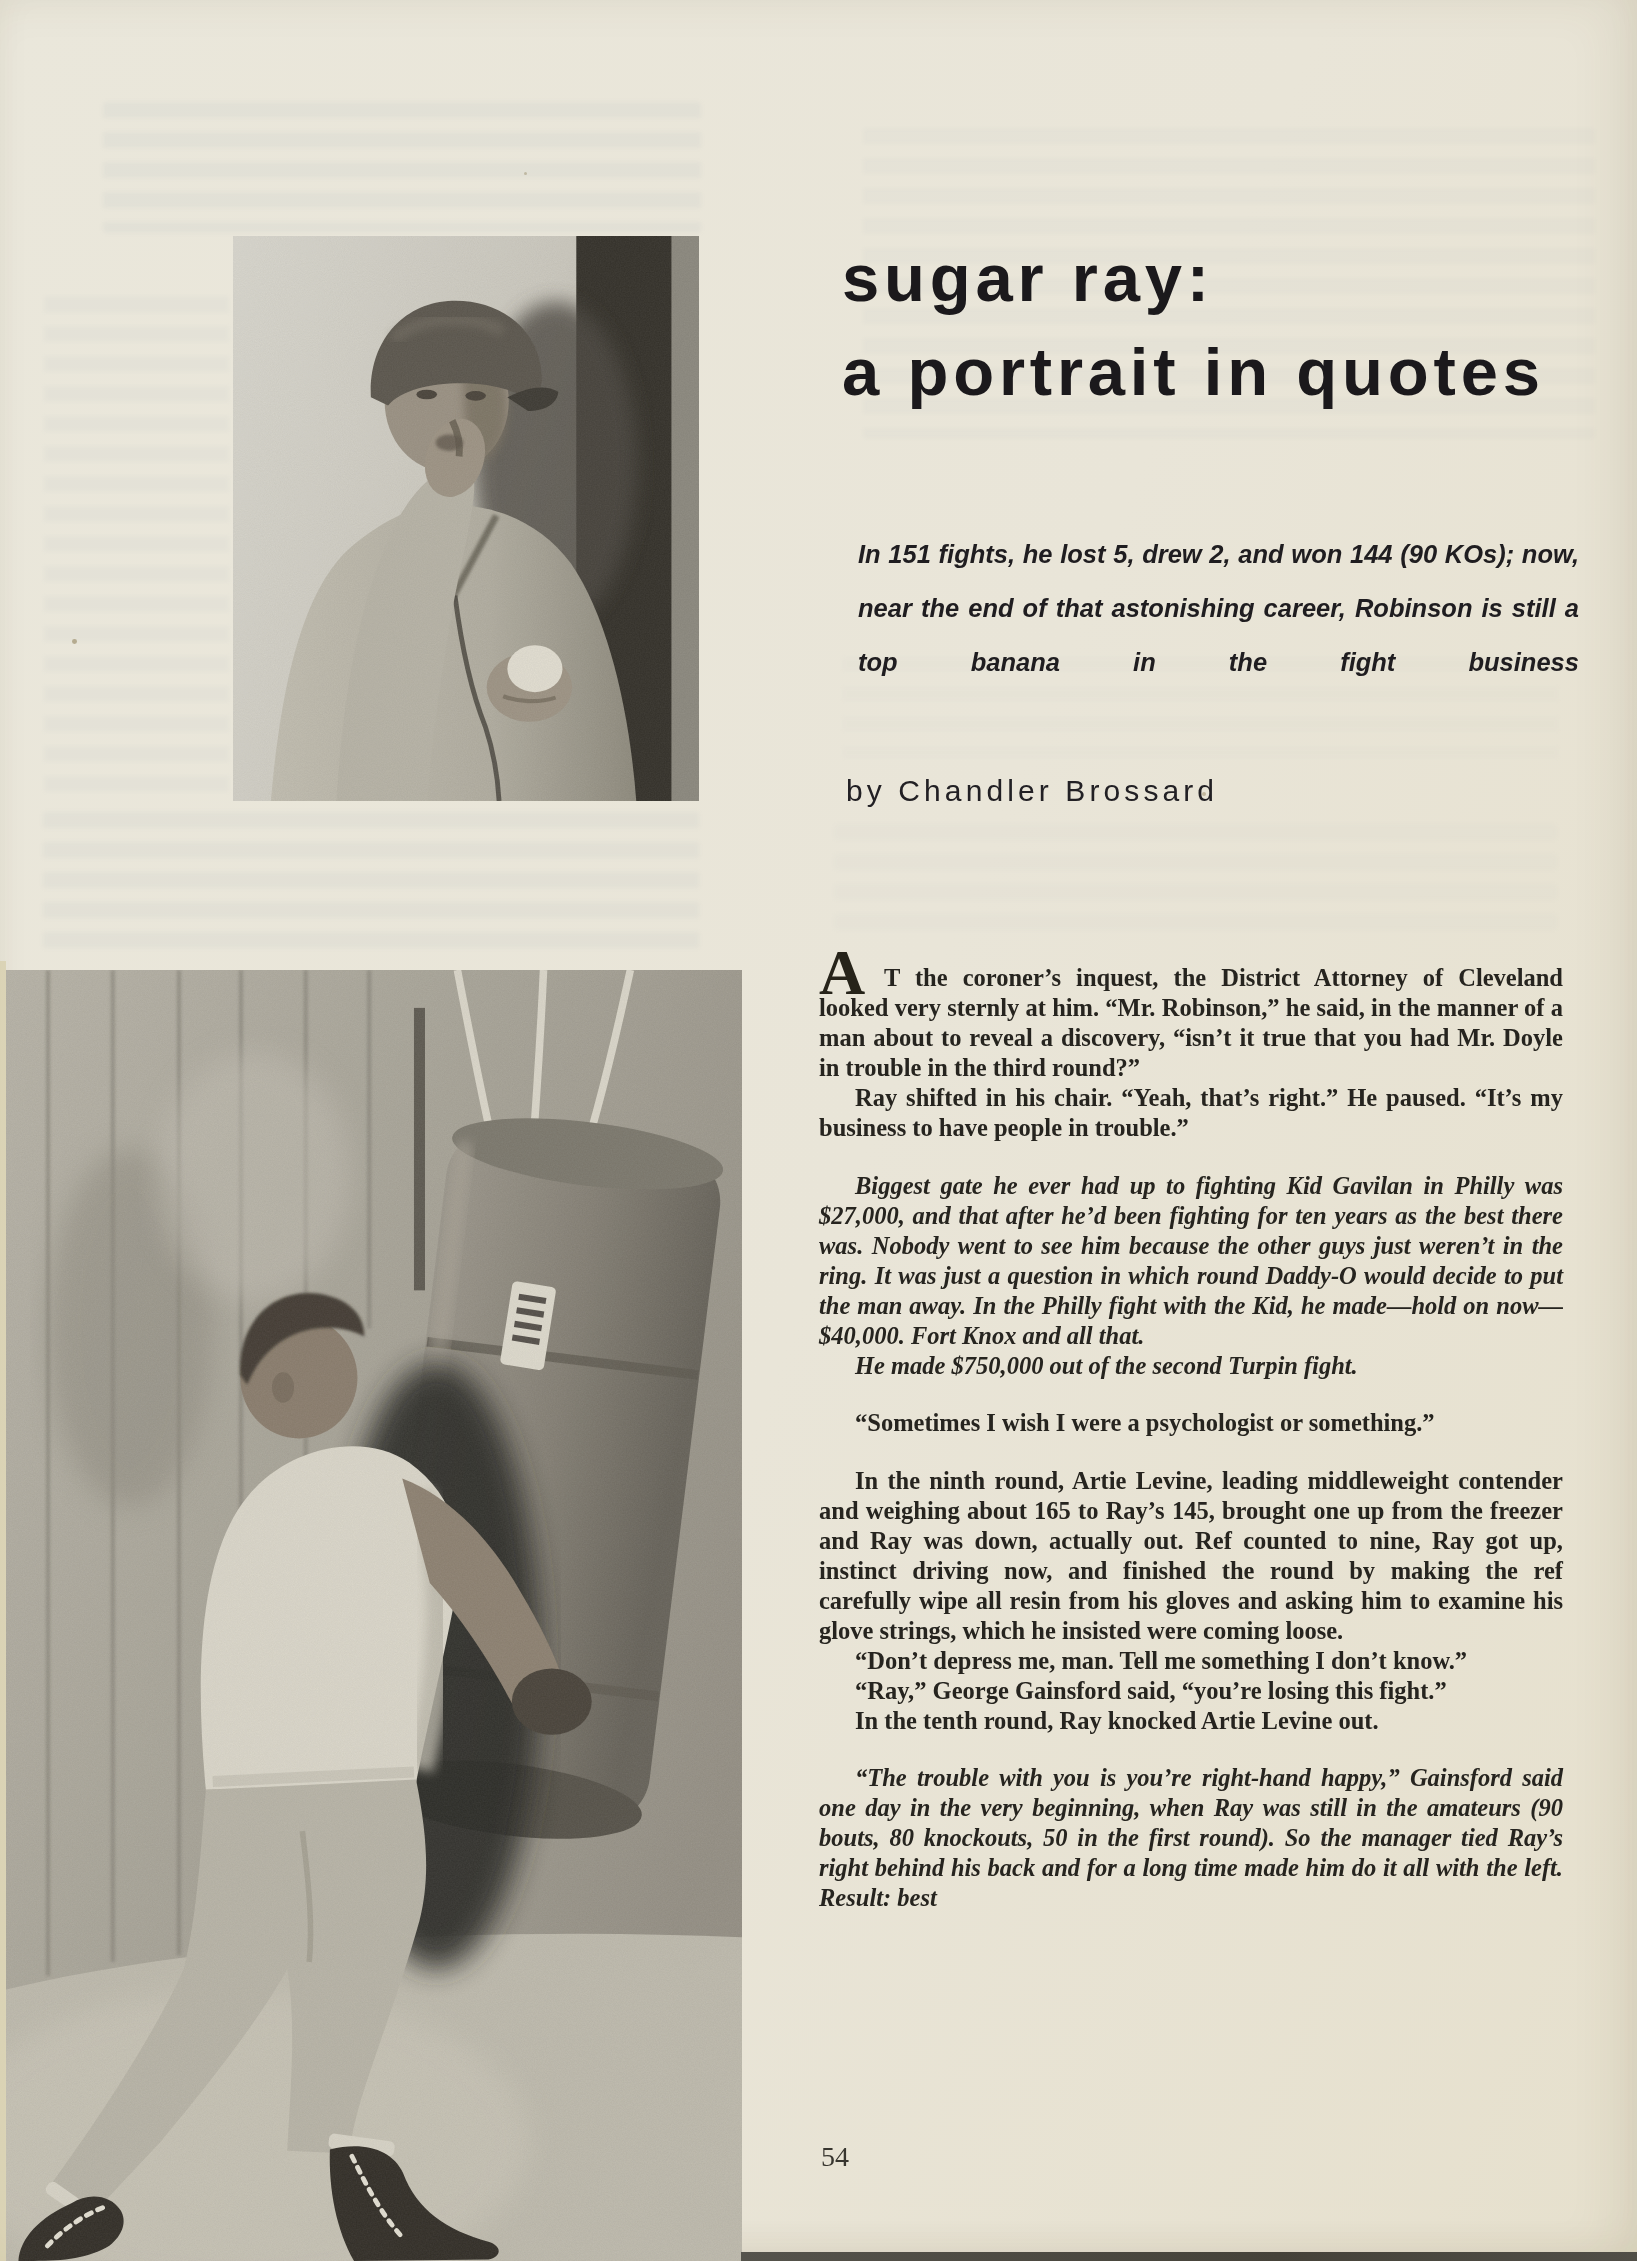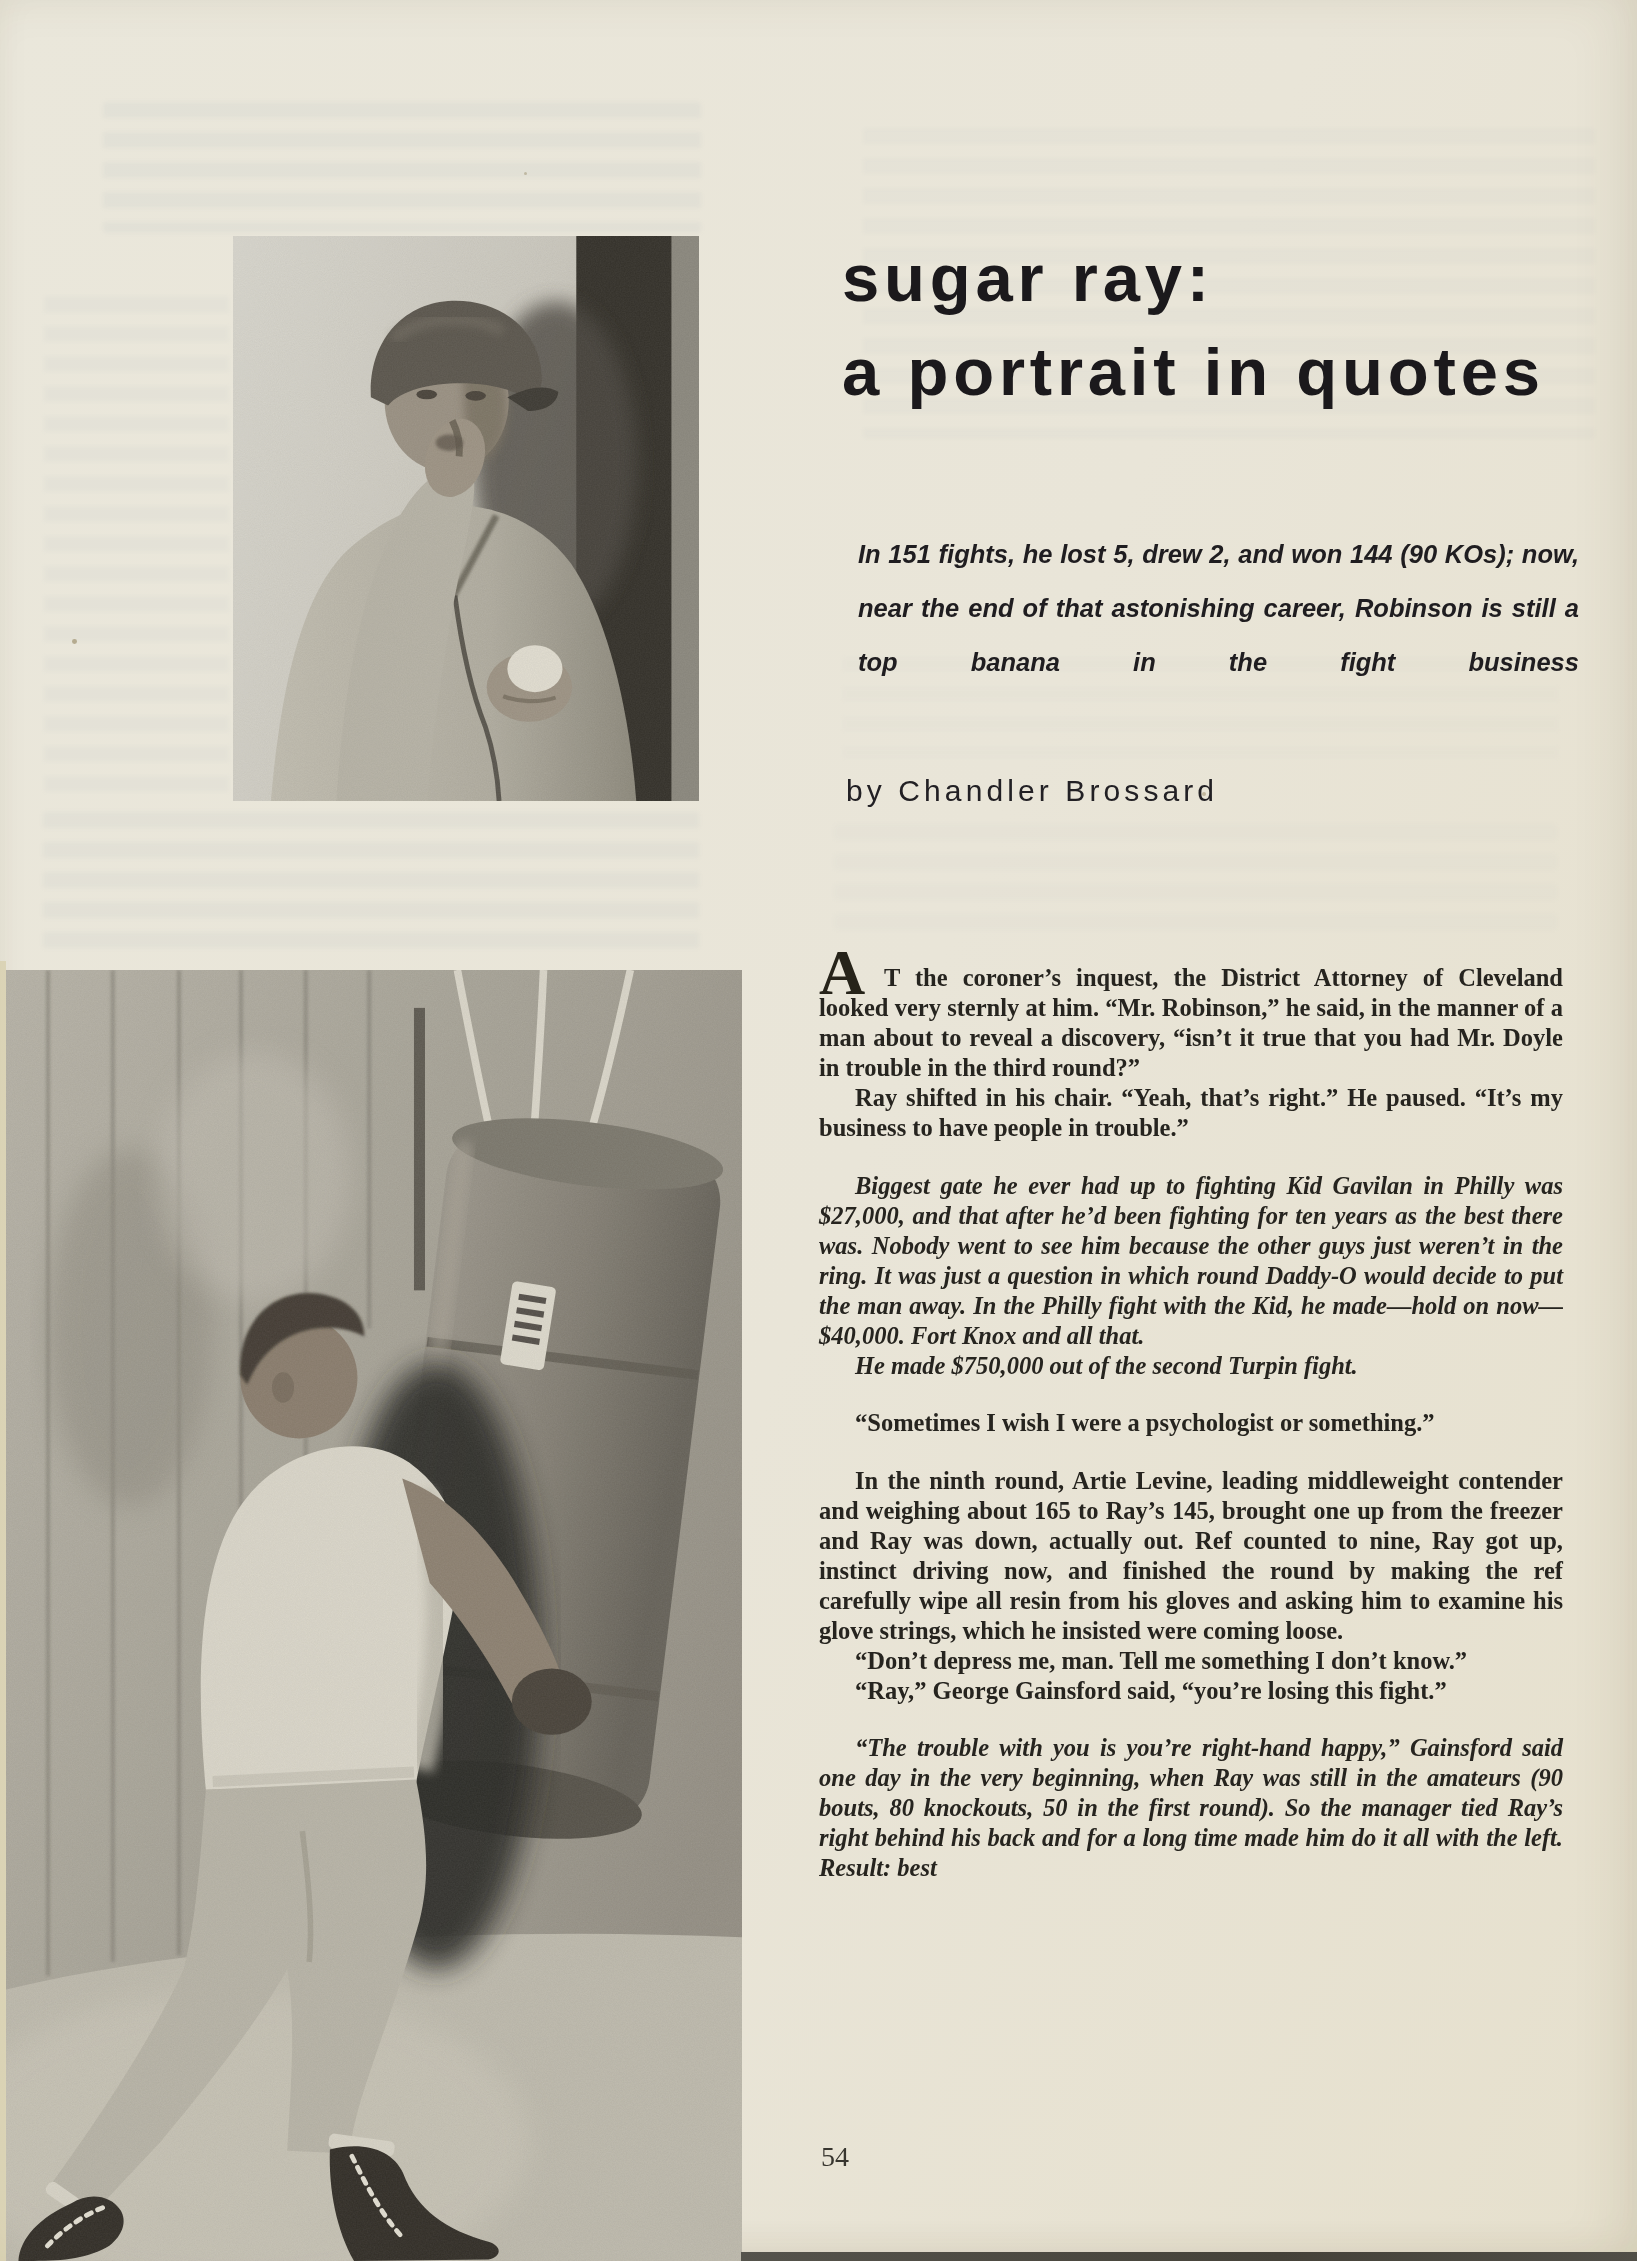--- a/index.html
+++ b/index.html
@@ -227,20 +227,21 @@
   <div class="initial">A</div>
   <div class="body-col">
       <p class="bp lead">T the coroner’s inquest, the District Attorney of Cleveland looked very sternly at him. “Mr. Robinson,” he said, in the manner of a man about to reveal a discovery, “isn’t it true that you had Mr. Doyle in trouble in the third round?”</p>
       <p class="bp ind">Ray shifted in his chair. “Yeah, that’s right.” He paused. “It’s my business to have people in trouble.”</p>
       <p class="bp it ind sb">Biggest gate he ever had up to fighting Kid Gavilan in Philly was $27,000, and that after he’d been fighting for ten years as the best there was. Nobody went to see him because the other guys just weren’t in the ring. It was just a question in which round Daddy-O would decide to put the man away. In the Philly fight with the Kid, he made—hold on now—$40,000. Fort Knox and all that.</p>
       <p class="bp it ind">He made $750,000 out of the second Turpin fight.</p>
       <p class="bp ind sb">“Sometimes I wish I were a psychologist or something.”</p>
       <p class="bp ind sb">In the ninth round, Artie Levine, leading middleweight contender and weighing about 165 to Ray’s 145, brought one up from the freezer and Ray was down, actually out. Ref counted to nine, Ray got up, instinct driving now, and finished the round by making the ref carefully wipe all resin from his gloves and asking him to examine his glove strings, which he insisted were coming loose.</p>
       <p class="bp ind">“Don’t depress me, man. Tell me something I don’t know.”</p>
       <p class="bp ind">“Ray,” George Gainsford said, “you’re losing this fight.”</p>
+      <p class="bp ind">In the tenth round, Ray knocked Artie Levine out.</p>
       <p class="bp it ind sb">“The trouble with you is you’re right-hand happy,” Gainsford said one day in the very beginning, when Ray was still in the amateurs (90 bouts, 80 knockouts, 50 in the first round). So the manager tied Ray’s right behind his back and for a long time made him do it all with the left. Result: best</p>
     </div>
 
   <div class="pagenum">54</div>
 
   <div class="bottom-bar"></div>
   <div class="left-sliver"></div>
   <div class="speck s1"></div>
   <div class="speck s2"></div>
   <div class="speck s3"></div>

